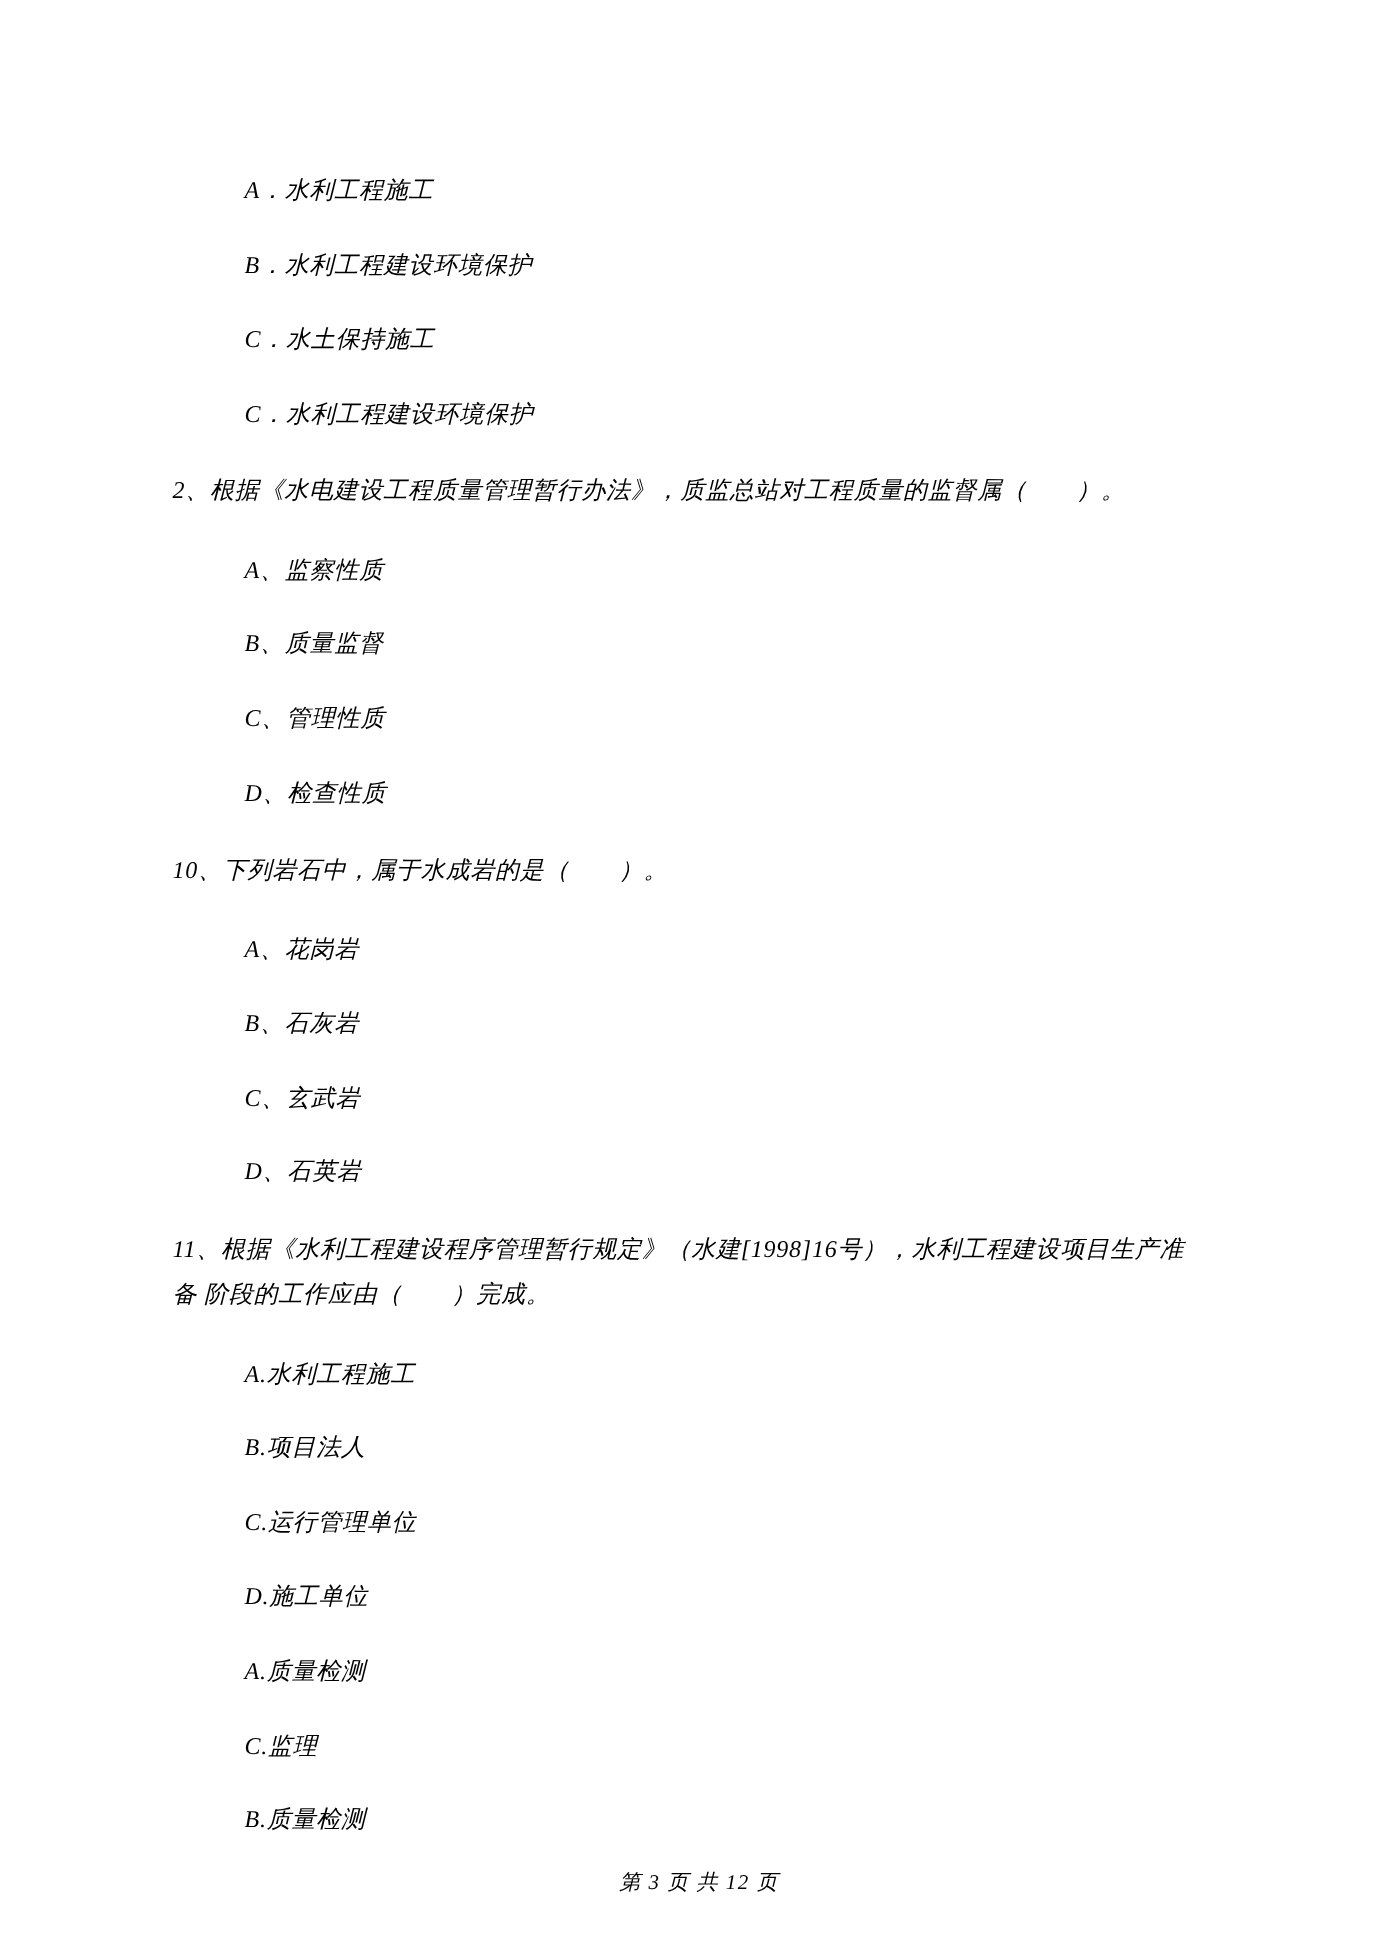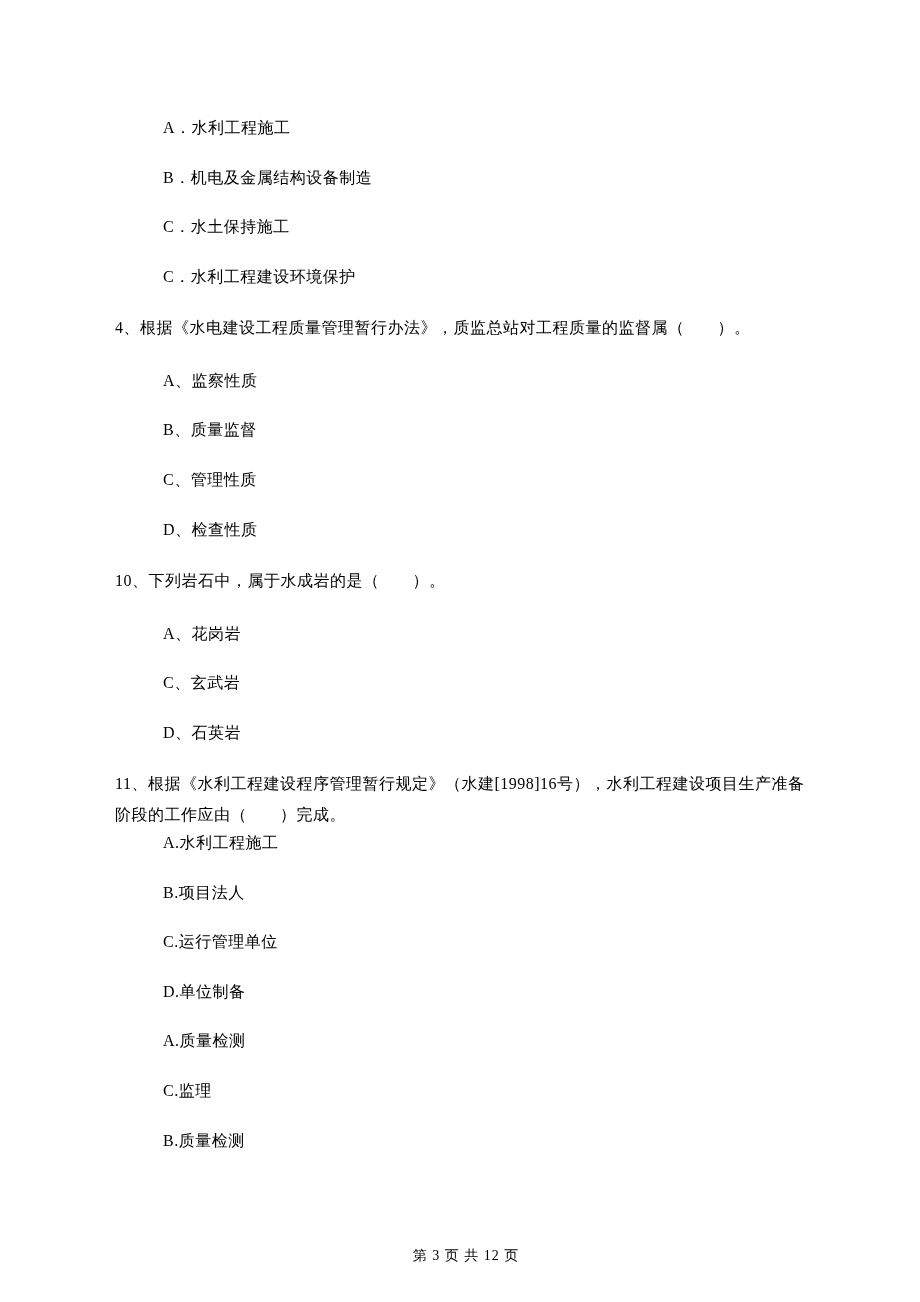--- a/index.html
+++ b/index.html
@@ -1,18 +1,19 @@
 <!DOCTYPE html>
 <html><head>
   <meta charset="utf-8">
   <style>
     * {
       margin: 0;
       padding: 0;
       box-sizing: border-box;
+      font-style: italic;
     }
     body {
       width: 920px;
       height: 1302px;
       background: #ffffff;
       font-family: "SimSun", "宋体", serif;
       font-size: 16px;
       color: #000000;
       position: relative;
       line-height: 1.6;
@@ -24,20 +25,21 @@
       padding-left: 48px;
       margin-bottom: 24px;
       letter-spacing: 0.5px;
     }
     .question {
       margin-bottom: 24px;
       letter-spacing: 0.5px;
       line-height: 1.9;
     }
     .question-11 {
+      margin-bottom: 24px;
       letter-spacing: 0.5px;
       line-height: 1.9;
     }
     .footer {
       position: absolute;
       bottom: 35px;
       left: 12px;
       right: 0;
       text-align: center;
       font-size: 14px;
@@ -47,46 +49,47 @@
       margin-bottom: 4px;
     }
   </style>
 </head>
 <body>
 
 <div class="page-content">
 
   <div class="option-group">
     <div class="option">A．水利工程施工</div>
-    <div class="option">B．机电及金属结构设备制造</div>
+    <div class="option">B．水利工程建设环境保护</div>
     <div class="option">C．水土保持施工</div>
     <div class="option">C．水利工程建设环境保护</div>
   </div>
 
-  <div class="question">4、根据《水电建设工程质量管理暂行办法》，质监总站对工程质量的监督属（　　）。</div>
+  <div class="question">2、根据《水电建设工程质量管理暂行办法》，质监总站对工程质量的监督属（　　）。</div>
   <div class="option-group">
     <div class="option">A、监察性质</div>
     <div class="option">B、质量监督</div>
     <div class="option">C、管理性质</div>
     <div class="option">D、检查性质</div>
   </div>
 
   <div class="question">10、下列岩石中，属于水成岩的是（　　）。</div>
   <div class="option-group">
     <div class="option">A、花岗岩</div>
+    <div class="option">B、石灰岩</div>
     <div class="option">C、玄武岩</div>
     <div class="option">D、石英岩</div>
   </div>
 
   <div class="question-11">11、根据《水利工程建设程序管理暂行规定》（水建[1998]16号），水利工程建设项目生产准备 阶段的工作应由（　　）完成。</div>
   <div class="option-group">
     <div class="option">A.水利工程施工</div>
     <div class="option">B.项目法人</div>
     <div class="option">C.运行管理单位</div>
-    <div class="option">D.单位制备</div>
+    <div class="option">D.施工单位</div>
   </div>
 
   <div class="option-group">
     <div class="option">A.质量检测</div>
     <div class="option">C.监理</div>
     <div class="option">B.质量检测</div>
 
   </div>
 
 </div>

